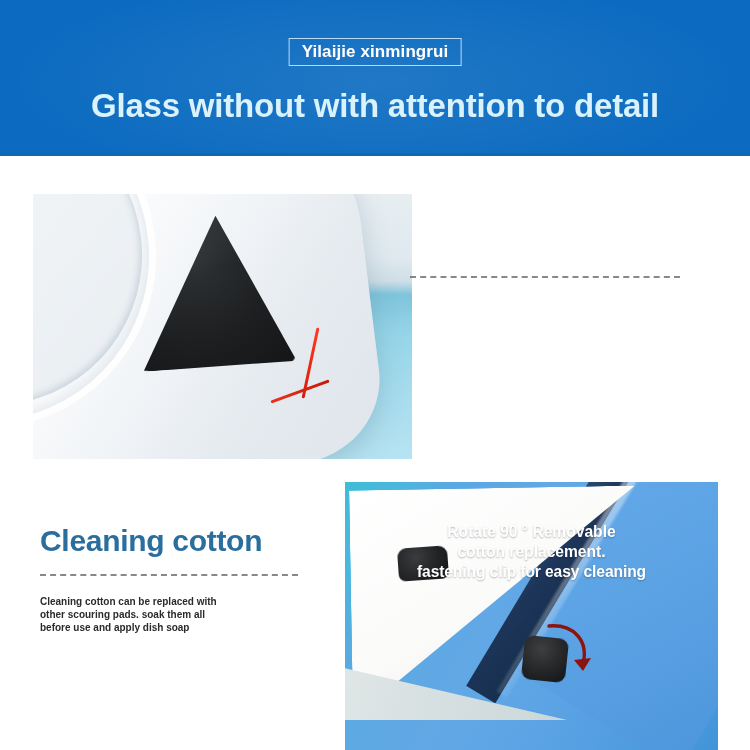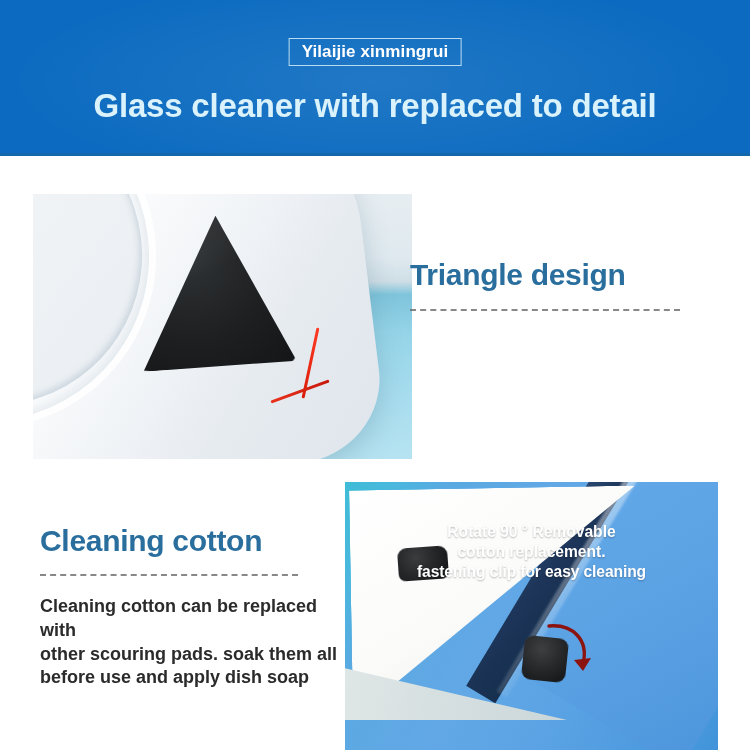--- a/index.html
+++ b/index.html
@@ -220,21 +220,21 @@
     position: absolute;
     left: 40px;
     top: 524px;
     width: 300px;
   }
   .text-cotton .divider-dashed {
     width: 258px;
     margin-top: 17px;
   }
   .text-cotton .body-text {
-    font-size: 18px;
+    font-size: 10px;
     line-height: 1.32;
   }
 
   .photo-cotton {
     position: absolute;
     left: 345px;
     top: 482px;
     width: 373px;
     height: 292px;
     overflow: hidden;
@@ -358,40 +358,39 @@
 </head>
 <body>
 
 <div class="header">
   <div class="header-sheen"></div>
 
   <div class="brand-badge">
     <div class="brand-badge-text">Yilaijie xinmingrui</div>
   </div>
 
-  <div class="header-title">Glass cleaner with replaced to detail</div>
+  <div class="header-title">Glass without with attention to detail</div>
 
   <div class="header-baseline"></div>
 </div>
 
 <div class="photo-triangle">
   <div class="pt-backdrop"></div>
   <div class="pt-shadow"></div>
   <div class="pt-body">
     <div class="pt-body-inner"></div>
     <div class="pt-body-rim"></div>
   </div>
   <div class="pt-pad"></div>
   <div class="pt-pad-soft"></div>
   <div class="pt-red-1"></div>
   <div class="pt-red-2"></div>
 </div>
 
 <div class="text-triangle">
-  <div class="heading-blue">Triangle design</div>
   <div class="divider-dashed"></div>
 </div>
 
 <div class="text-cotton">
   <div class="heading-blue">Cleaning cotton</div>
   <div class="divider-dashed"></div>
   <div class="body-text">
     <div>Cleaning cotton can be replaced with</div>
     <div>other scouring pads. soak them all</div>
     <div>before use and apply dish soap</div>

